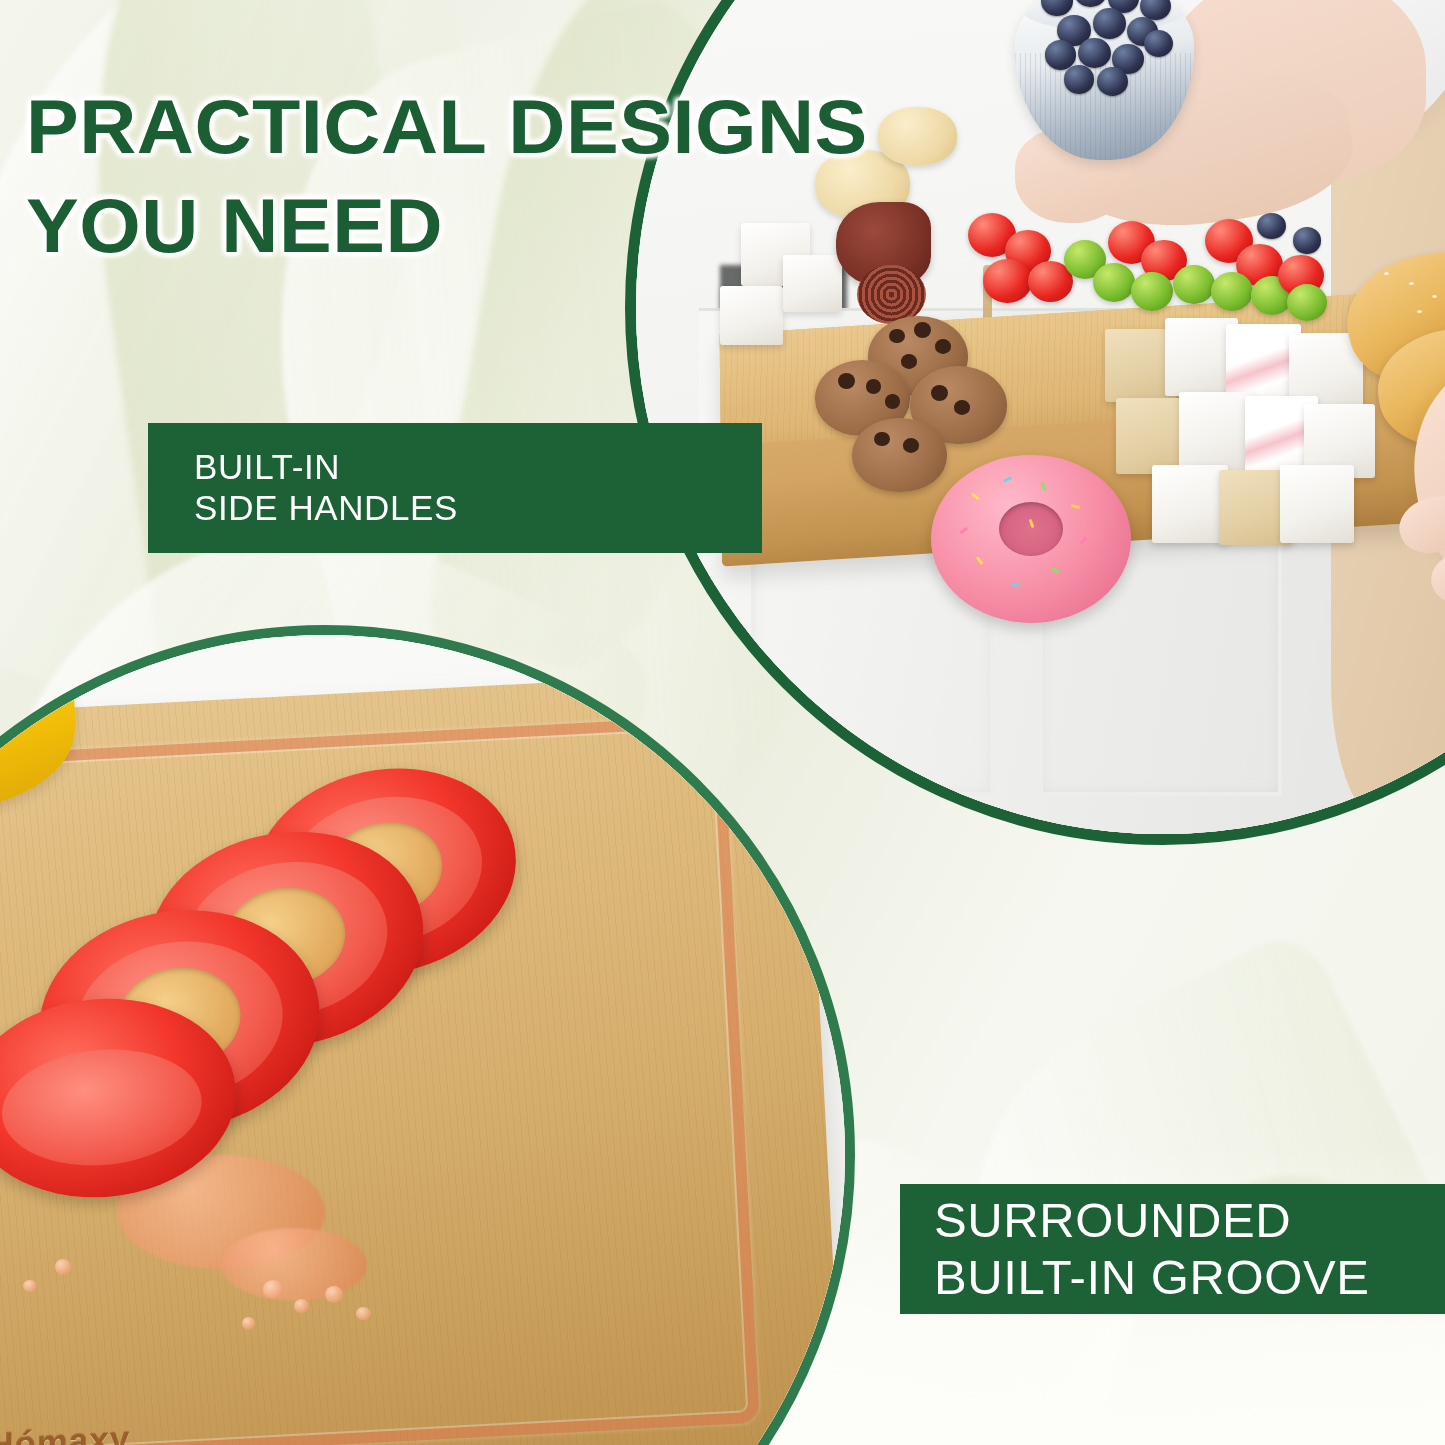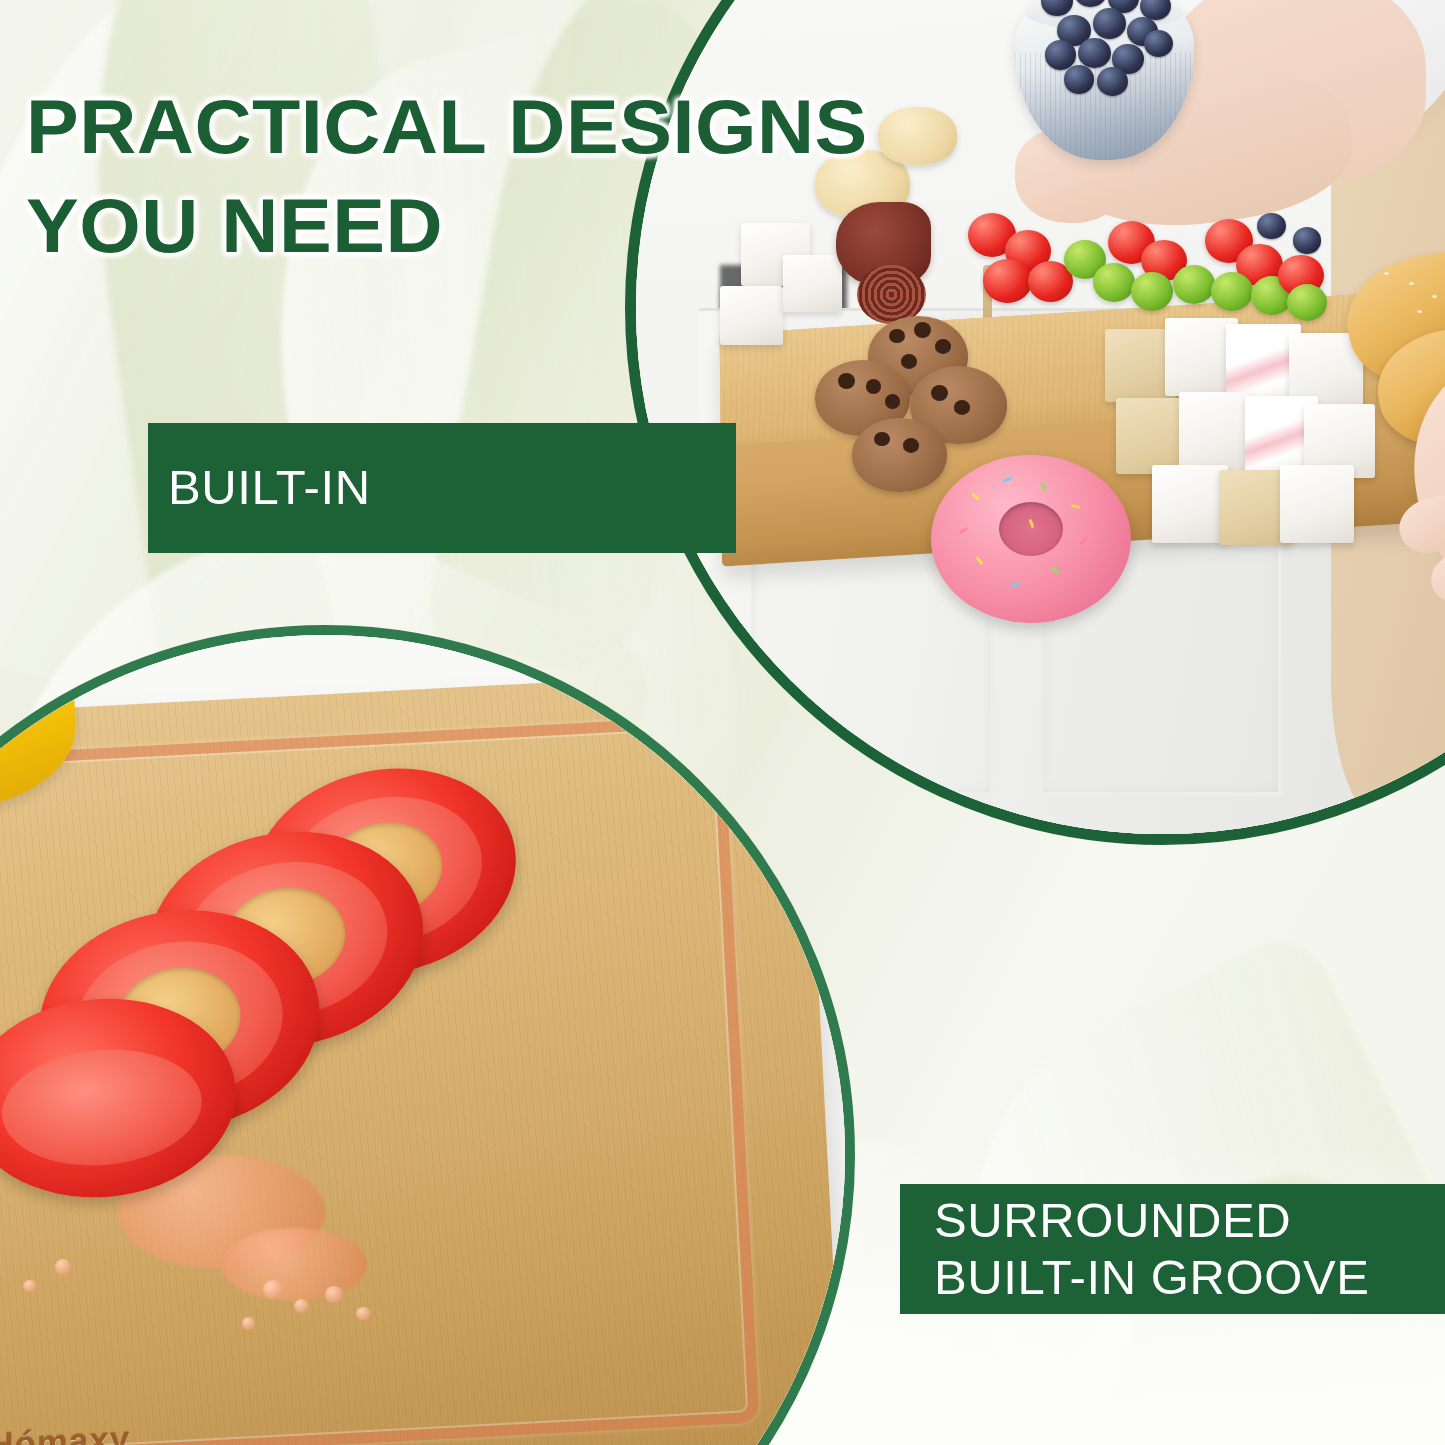--- a/index.html
+++ b/index.html
@@ -33,22 +33,22 @@
       2px 0 2px #fff,-2px 0 2px #fff,0 2px 2px #fff,0 -2px 2px #fff,
       3px 3px 4px #fff,-3px -3px 4px #fff,3px -3px 4px #fff,-3px 3px 4px #fff;
   }
   .headline div{white-space:nowrap;}
 
   
   .bar{position:absolute;background:#1d6136;z-index:45;
        display:flex;flex-direction:column;justify-content:center;
        color:#ffffff;font-weight:normal;letter-spacing:.6px;}
   .bar span{display:block;white-space:nowrap;}
-  #bar-handles{left:148px;top:423px;width:568px;height:130px;padding-left:20px;
-       font-size:49px;line-height:1.17;}
+  #bar-handles{left:148px;top:423px;width:568px;height:130px;padding-left:46px;
+       font-size:35px;line-height:1.17;}
   #bar-groove{left:900px;top:1184px;width:525px;height:130px;padding-left:34px;
        font-size:49px;line-height:1.17;}
 
   
   .photo-tr{position:absolute;left:625px;top:-230px;width:1075px;height:1075px;
     border-radius:50%;overflow:hidden;z-index:20;
     border:11px solid #1d6136;box-sizing:border-box;}
   .photo-tr .inner{position:absolute;inset:0;overflow:hidden;background:#f3f3f1;}
 
   
@@ -374,20 +374,21 @@
     </div>
   </div>
 
   <div class="headline">
     <div>PRACTICAL DESIGNS</div>
     <div>YOU NEED</div>
   </div>
 
   <div class="bar" id="bar-handles">
     <span>BUILT-IN</span>
+    <span>SIDE HANDLES</span>
   </div>
 
   <div class="bar" id="bar-groove">
     <span>SURROUNDED</span>
     <span>BUILT-IN GROOVE</span>
   </div>
 
 </div>
 
 </body></html>

